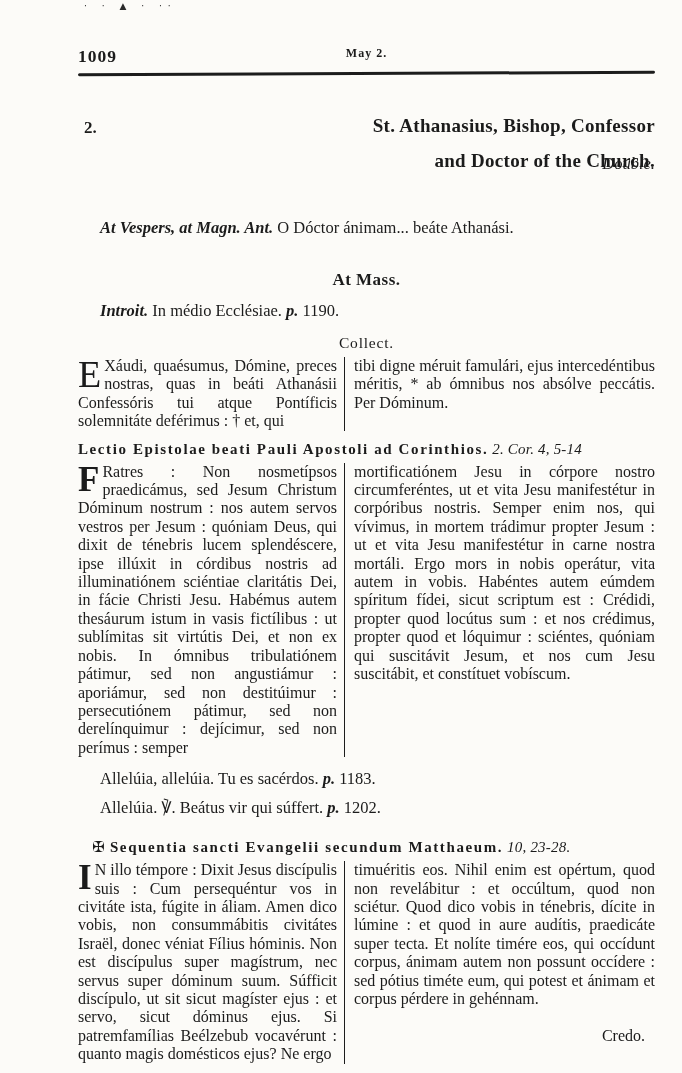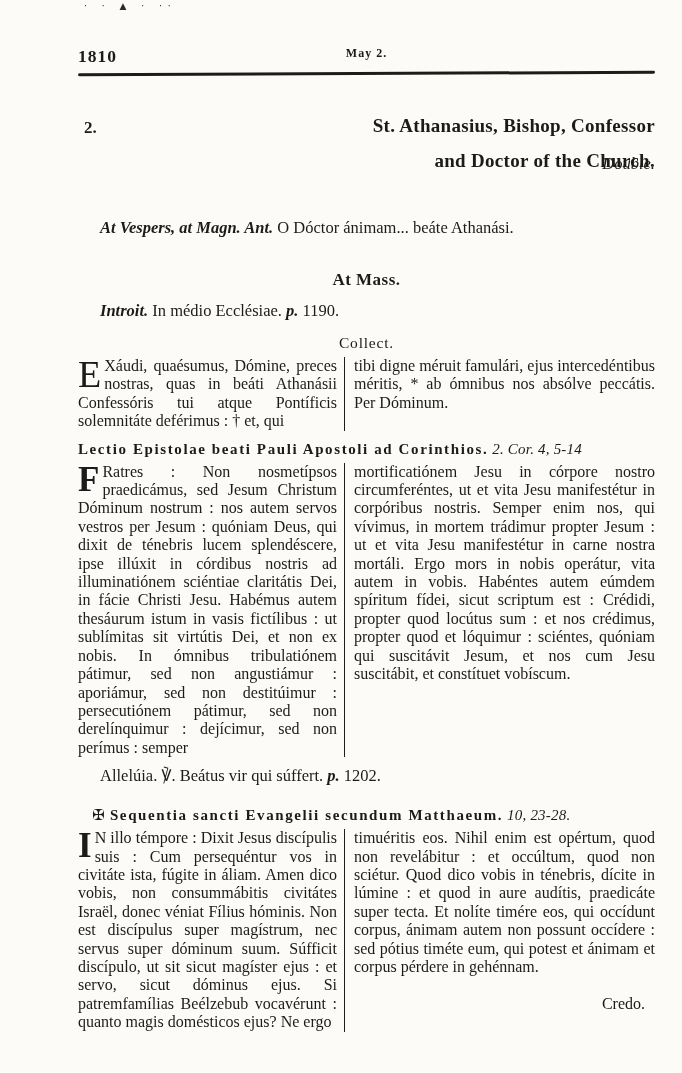--- a/index.html
+++ b/index.html
@@ -61,21 +61,21 @@
 </head>
 <body>
 
 <div class="page">
 
   <div class="specks">· ·  ▲ ·  ··</div>
 
   <div class="content">
 
     <div class="runhead">
-      <span class="pageno">1810</span>
+      <span class="pageno">1009</span>
       <span class="runtitle">May 2.</span>
     </div>
     <div class="rule"></div>
 
     <div class="titleblock">
       <span class="daynum">2.</span>
       <div class="title-line">St. Athanasius, Bishop, Confessor</div>
       <div class="title-line title-line2">and Doctor of the Church.</div>
       <span class="rank">Double.</span>
     </div>
@@ -91,20 +91,21 @@
       <div class="col-l"><span class="dropcap dropcap-fancy">E</span><span>Xáudi, quaésumus, Dómine, preces nostras, quas in beáti Athanásii Confessóris tui atque Pontíficis solemnitáte deférimus : † et, qui</span></div>
       <div class="col-r"><span>tibi digne méruit famulári, ejus intercedéntibus méritis, * ab ómnibus nos absólve peccátis. Per Dóminum.</span></div>
     </div>
 
     <div class="lectio-head"><span class="lectio-bold">Lectio Epistolae beati Pauli Apostoli ad Corinthios.</span><span class="lectio-ref"> 2. Cor. 4, 5-14</span></div>
     <div class="cols">
       <div class="col-l"><span class="dropcap">F</span><span>Ratres : Non nosmetípsos praedicámus, sed Jesum Christum Dóminum nostrum : nos autem servos vestros per Jesum : quóniam Deus, qui dixit de ténebris lucem splendéscere, ipse illúxit in córdibus nostris ad illuminatiónem sciéntiae claritátis Dei, in fácie Christi Jesu. Habémus autem thesáurum istum in vasis fictílibus : ut sublímitas sit virtútis Dei, et non ex nobis. In ómnibus tribulatiónem pátimur, sed non angustiámur : aporiámur, sed non destitúimur : persecutiónem pátimur, sed non derelínquimur : dejícimur, sed non perímus : semper</span></div>
       <div class="col-r"><span>mortificatiónem Jesu in córpore nostro circumferéntes, ut et vita Jesu manifestétur in corpóribus nostris. Semper enim nos, qui vívimus, in mortem trádimur propter Jesum : ut et vita Jesu manifestétur in carne nostra mortáli. Ergo mors in nobis operátur, vita autem in vobis. Habéntes autem eúmdem spíritum fídei, sicut scriptum est : Crédidi, propter quod locútus sum : et nos crédimus, propter quod et lóquimur : sciéntes, quóniam qui suscitávit Jesum, et nos cum Jesu suscitábit, et constítuet vobíscum.</span></div>
     </div>
 
+    <div class="alleluia all-1"><span>Allelúia, allelúia. Tu es sacérdos. </span><span class="bi">p.</span><span> 1183.</span></div>
     <div class="alleluia all-2"><span>Allelúia. ℣. Beátus vir qui súffert. </span><span class="bi">p.</span><span> 1202.</span></div>
 
     <div class="gospel-head"><span class="cross">✠</span><span class="lectio-bold"> Sequentia sancti Evangelii secundum Matthaeum.</span><span class="lectio-ref"> 10, 23-28.</span></div>
     <div class="cols">
       <div class="col-l"><span class="dropcap">I</span><span>N illo témpore : Dixit Jesus discípulis suis : Cum persequéntur vos in civitáte ista, fúgite in áliam. Amen dico vobis, non consummábitis civitátes Israël, donec véniat Fílius hóminis. Non est discípulus super magístrum, nec servus super dóminum suum. Súfficit discípulo, ut sit sicut magíster ejus : et servo, sicut dóminus ejus. Si patremfamílias Beélzebub vocavérunt : quanto magis domésticos ejus? Ne ergo</span></div>
       <div class="col-r"><span>timuéritis eos. Nihil enim est opértum, quod non revelábitur : et occúltum, quod non sciétur. Quod dico vobis in ténebris, dícite in lúmine : et quod in aure audítis, praedicáte super tecta. Et nolíte timére eos, qui occídunt corpus, ánimam autem non possunt occídere : sed pótius timéte eum, qui potest et ánimam et corpus pérdere in gehénnam.</span>
         <div class="credo">Credo.</div>
       </div>
     </div>
 

